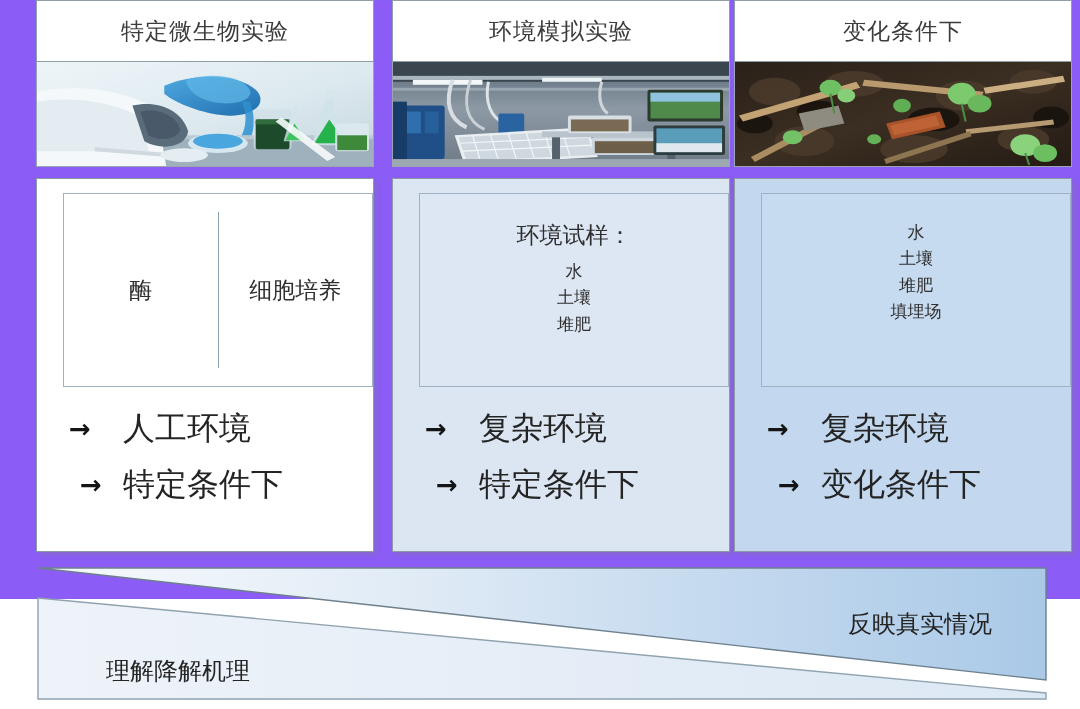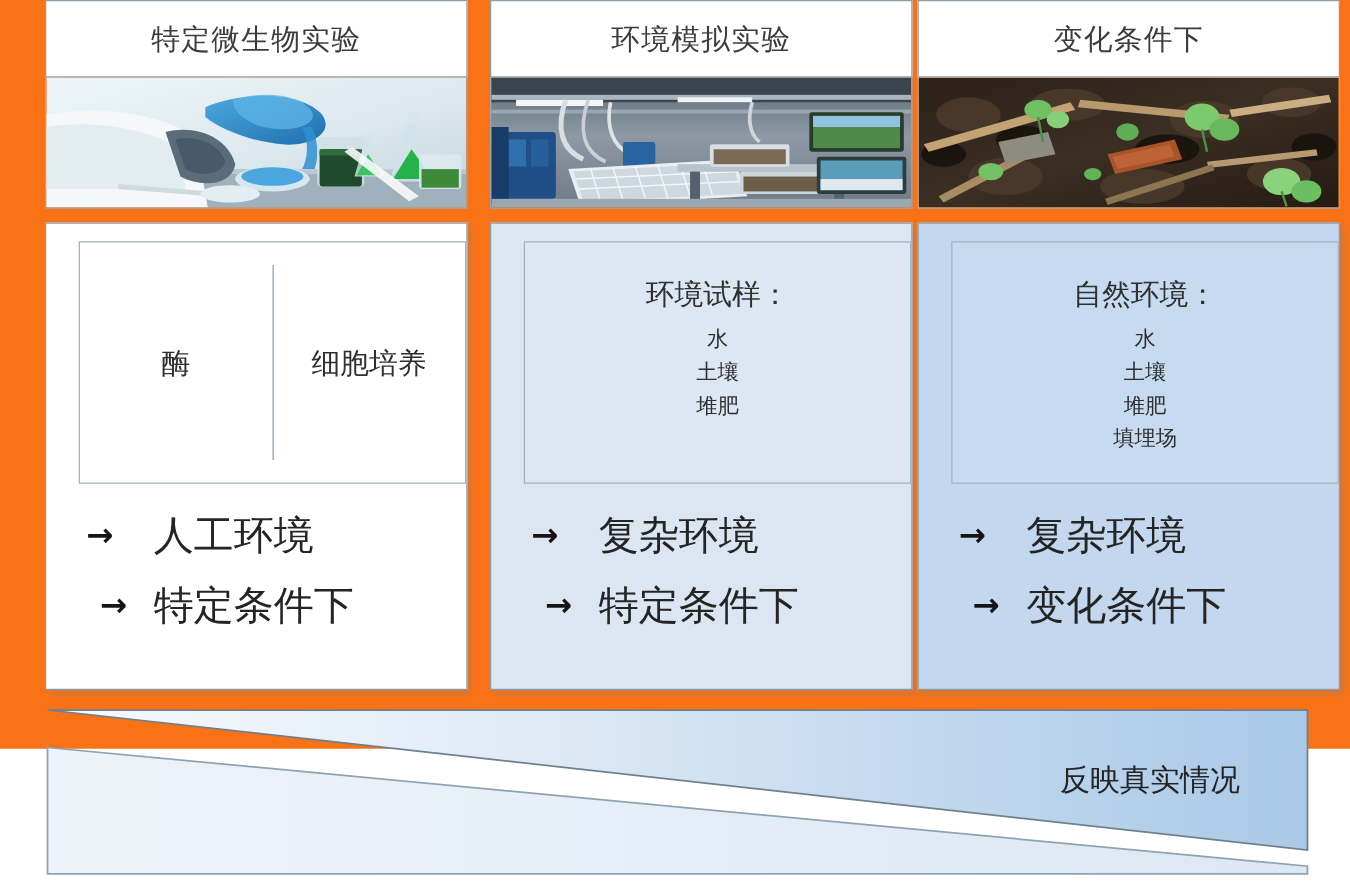--- a/index.html
+++ b/index.html
@@ -12,21 +12,21 @@
     height: 709px;
     font-family: "Liberation Sans", "DejaVu Sans", sans-serif;
     color: #3a3a3a;
     overflow: hidden;
   }
 
   #canvas {
     position: relative;
     width: 1080px;
     height: 599px;
-    background: #f97316;
+    background: #8b5cf6;
     text-decoration: underline;
   }
 
   
   .column {
     position: absolute;
     top: 0;
     width: 338px;
   }
   .col-1 { left: 36px; }
@@ -402,21 +402,20 @@
         <path d="M96 32 L 100 52" stroke="#4e8f44" stroke-width="2" fill="none"></path>
         <path d="M228 42 L 232 60" stroke="#4e8f44" stroke-width="2" fill="none"></path>
         <path d="M292 92 L 296 104" stroke="#4e8f44" stroke-width="2" fill="none"></path>
       </svg>
     </div>
   </div>
 
   <div class="panel panel-3">
     <div class="inner-box inner-3">
       <div class="list-wrap">
-        <div class="list-heading">自然环境：</div>
         <div class="list-item">水</div>
         <div class="list-item">土壤</div>
         <div class="list-item">堆肥</div>
         <div class="list-item">填埋场</div>
       </div>
     </div>
     <div class="arrows">
       <div class="arrow-row">
         <span class="arrow-glyph">→</span>
         <span class="arrow-label">复杂环境</span>
@@ -443,15 +442,16 @@
           <stop offset="100%" stop-color="#dce8f4"></stop>
         </linearGradient>
       </defs>
 
       <path d="M2 6 L 1010 6 L 1010 118 Z" fill="url(#wedgeTop)" stroke="#6e808d" stroke-width="1.4"></path>
 
       <path d="M2 36 L 1010 131 L 1010 137 L 2 137 Z" fill="url(#wedgeBottom)" stroke="#8fa2b0" stroke-width="1.4"></path>
     </svg>
 
     <div class="banner-label banner-label-right">反映真实情况</div>
+    <div class="banner-label banner-label-left">理解降解机理</div>
   </div>
 
 </div>
 
 </body></html>

